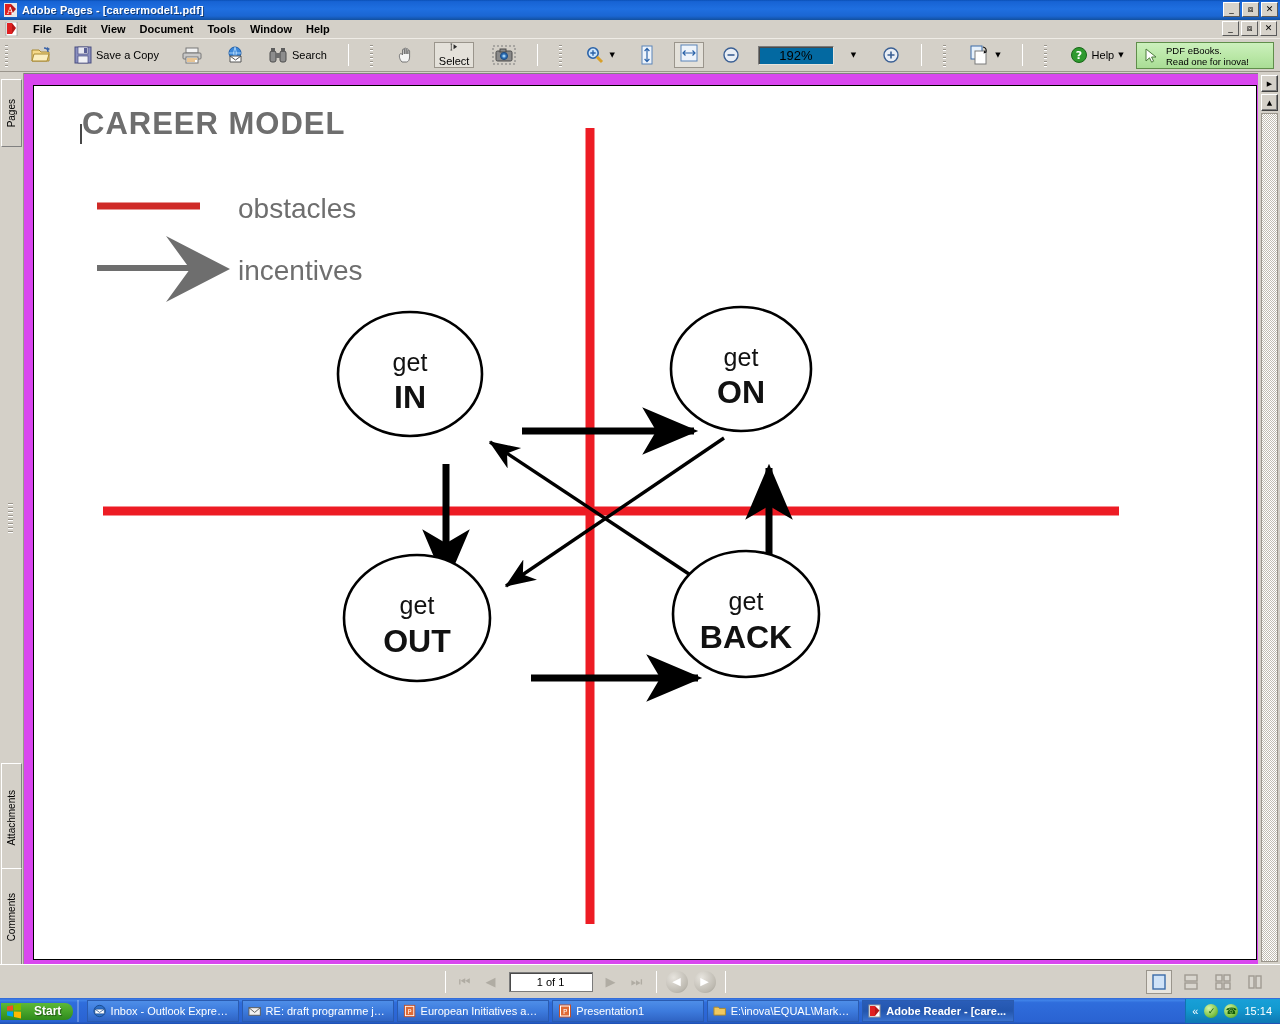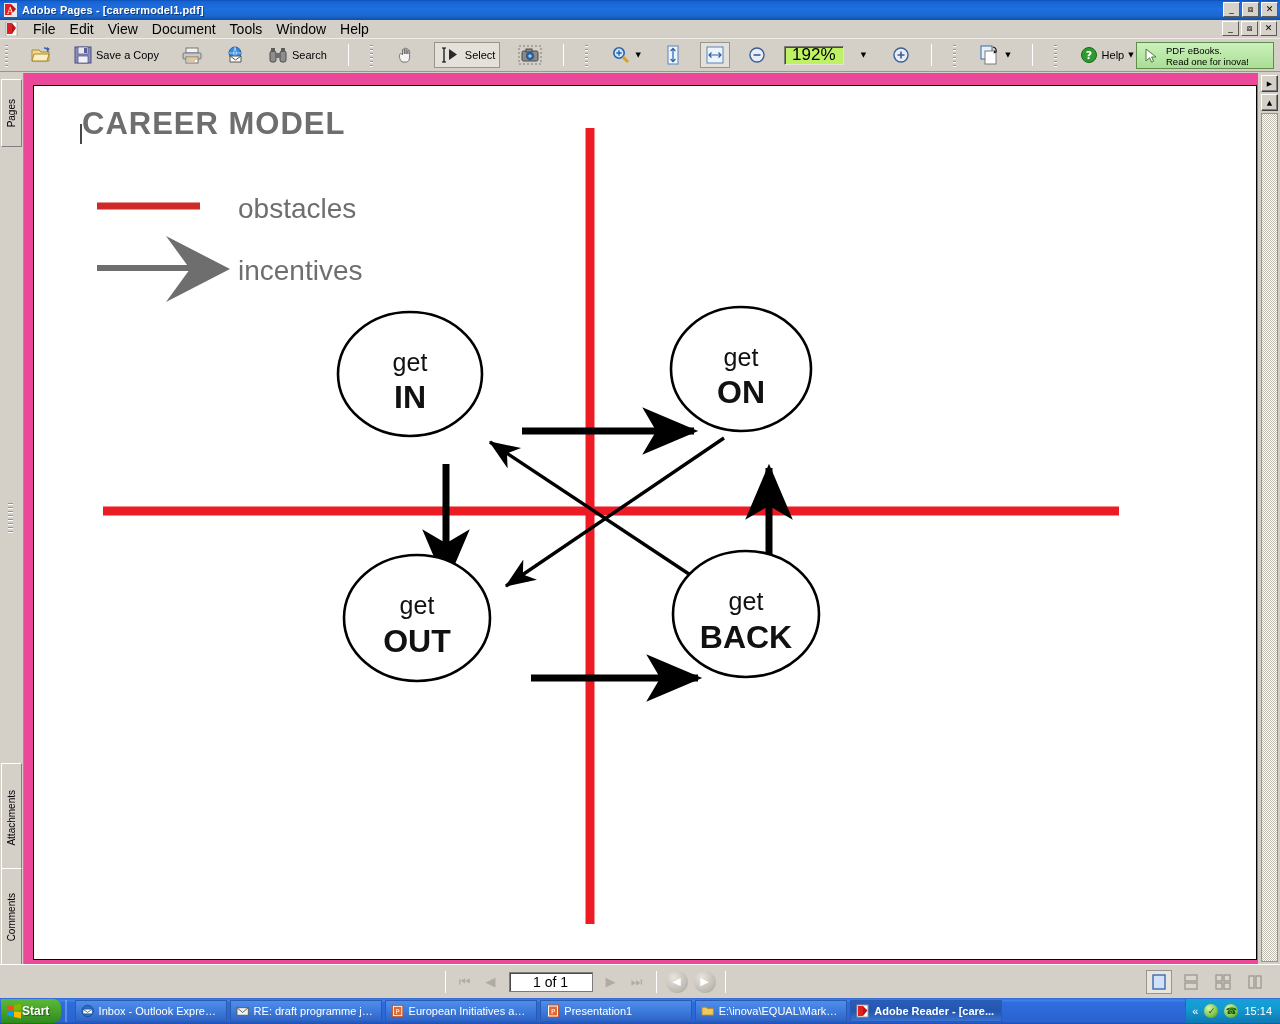--- a/index.html
+++ b/index.html
@@ -44,21 +44,21 @@
   }
 
   
   .menubar {
     position: absolute; left: 0; top: 20px; width: 1280px; height: 18px;
     background: #d4d0c8; display: flex; align-items: center;
     border-bottom: 0;
   }
   .menubar .appicon { width: 16px; height: 14px; margin: 0 6px 0 4px; position: relative; }
   .menubar .mitem {
-    font-size: 14px; color: #000; padding: 1px 7px; white-space: nowrap;
+    font-size: 11px; color: #000; padding: 1px 7px; white-space: nowrap; font-weight: bold;
   }
   .menu-winbtns { position: absolute; right: 3px; top: 1px; display: flex; gap: 2px; }
 
   
   .toolbar {
     position: absolute; left: 0; top: 38px; width: 1280px; height: 34px;
     background: #d4d0c8;
     border-top: 1px solid #efece6;
     border-bottom: 1px solid #9a958c;
     display: flex; align-items: center; gap: 13px;
@@ -69,27 +69,27 @@
     background-size: 3px 4px; background-repeat: repeat-y;
     background-position: 2px 2px;
     flex: none;
   }
   .tbsep { width: 1px; height: 22px; background: #9a958c; margin: 0 3px; border-right: 1px solid #fff; flex: none; }
   .tbtn {
     height: 26px; display: flex; align-items: center; gap: 4px;
     padding: 0 4px; font-size: 11px; color: #000; white-space: nowrap;
     border: 1px solid transparent; flex: none;
   }
-  .tbtn.pressed { border: 1px solid #9a958c; background: #e4e1da; }
+  .tbtn.pressed { border: 1px solid #9a958c; background: #e4e1da; flex-direction: column; }
   .caret { font-size: 7px; color: #000; font-family: "DejaVu Sans", sans-serif; }
   .zoombox {
-    width: 60px; height: 19px; background: #bef264;
+    width: 76px; height: 19px; background: #0369a1;
     border: 1px solid #7a7a7a; border-right-color: #e6e3dc; border-bottom-color: #e6e3dc;
     box-shadow: inset 1px 1px 0 #4a4a4a;
-    font-size: 17px; display: flex; align-items: center; justify-content: center;
+    font-size: 13px; display: flex; align-items: center; justify-content: center;
     flex: none;
   }
   .ebooks-ad {
     position: absolute; right: 6px; top: 3px;
     width: 138px; height: 27px;
     background: linear-gradient(180deg,#ccf0bd 0%,#b9e7a6 55%,#a9dd95 100%);
     border: 1px solid #5f8e4a;
     display: flex; align-items: center; gap: 4px; padding-left: 5px;
   }
   .ebooks-ad .adtext { font-size: 9.5px; color: #000; line-height: 11px; flex: 1; padding-right: 4px;}
@@ -111,21 +111,21 @@
     font-size: 10px; color: #000; white-space: nowrap;
   }
   .vsplit-grip {
     position: absolute; left: 8px; width: 5px; height: 30px;
     background-image: repeating-linear-gradient(180deg,#9a958c 0 1px,#fff 1px 2px,transparent 2px 4px);
   }
 
   
   .docarea {
     position: absolute; left: 24px; top: 73px; width: 1234px; height: 891px;
-    background: #ec4899;
+    background: #d946ef;
     border-top: 1px solid #808080;
   }
   .page {
     position: absolute; left: 9px; top: 11px; width: 1224px; height: 875px;
     background: #fff;
     border: 1px solid #000;
   }
 
   
   .sb-vert {
@@ -162,21 +162,21 @@
   .sb-center { flex: 1; display: flex; align-items: center; justify-content: center; gap: 0; }
   .navbtn {
     width: 26px; height: 22px; display: flex; align-items: center; justify-content: center;
     color: #b0aca3; font-size: 13px; font-family: "DejaVu Sans", sans-serif;
   }
   .pagebox {
     width: 84px; height: 20px; background: #fff;
     border: 1px solid #7a7a7a;
     box-shadow: inset 1px 1px 0 #4a4a4a;
     display: flex; align-items: center; justify-content: center;
-    font-size: 14px; margin: 0 5px;
+    font-size: 11px; margin: 0 5px;
   }
   .circbtn {
     width: 22px; height: 22px; border-radius: 50%;
     background: radial-gradient(circle at 35% 30%, #e7e4de 0%, #bdb9b0 70%, #8e8a82 100%);
     display: flex; align-items: center; justify-content: center;
     color: #fff; font-size: 11px; font-family: "DejaVu Sans", sans-serif;
     margin: 0 3px;
   }
   .sb-sep { width: 1px; height: 22px; background: #9a958c; border-right: 1px solid #fff; margin: 0 6px; }
   .sb-right { display: flex; align-items: center; gap: 6px; padding-right: 12px; }
@@ -186,24 +186,24 @@
   }
   .layoutbtn.active { border: 1px solid #9a958c; background: #e8e5df; }
 
   
   .taskbar {
     position: absolute; left: 0; top: 998px; width: 1280px; height: 26px;
     background: linear-gradient(180deg,#3168d5 0%,#3f82e8 9%,#2f6ddc 18%,#2a63d2 90%,#1f4faf 100%);
     display: flex; align-items: center;
   }
   .startbtn {
-    height: 24px; margin-left: 1px; padding: 0 12px 0 5px;
+    height: 17px; margin-left: 1px; padding: 0 12px 0 5px;
     background: linear-gradient(180deg,#5cb838 0%,#49a62b 45%,#2f8a1d 100%);
     border-radius: 0 8px 8px 0;
-    display: flex; align-items: center; gap: 0;
+    display: flex; align-items: center; gap: 12px;
     color: #fff; font-size: 12px; font-weight: bold;
     text-shadow: 1px 1px 1px rgba(0,0,0,.45);
     flex: none;
   }
   .qsep { width: 2px; height: 22px; background: rgba(255,255,255,.25); margin: 0 4px; flex: none;}
   .tasks { display: flex; align-items: center; gap: 3px; flex: 1; padding-left: 4px; overflow: hidden; }
   .task {
     height: 22px; min-width: 0; flex: 0 1 152px;
     background: linear-gradient(180deg,#4e8ee8 0%,#3d7bdd 50%,#2f64c4 100%);
     border: 1px solid #2a5bb0;

